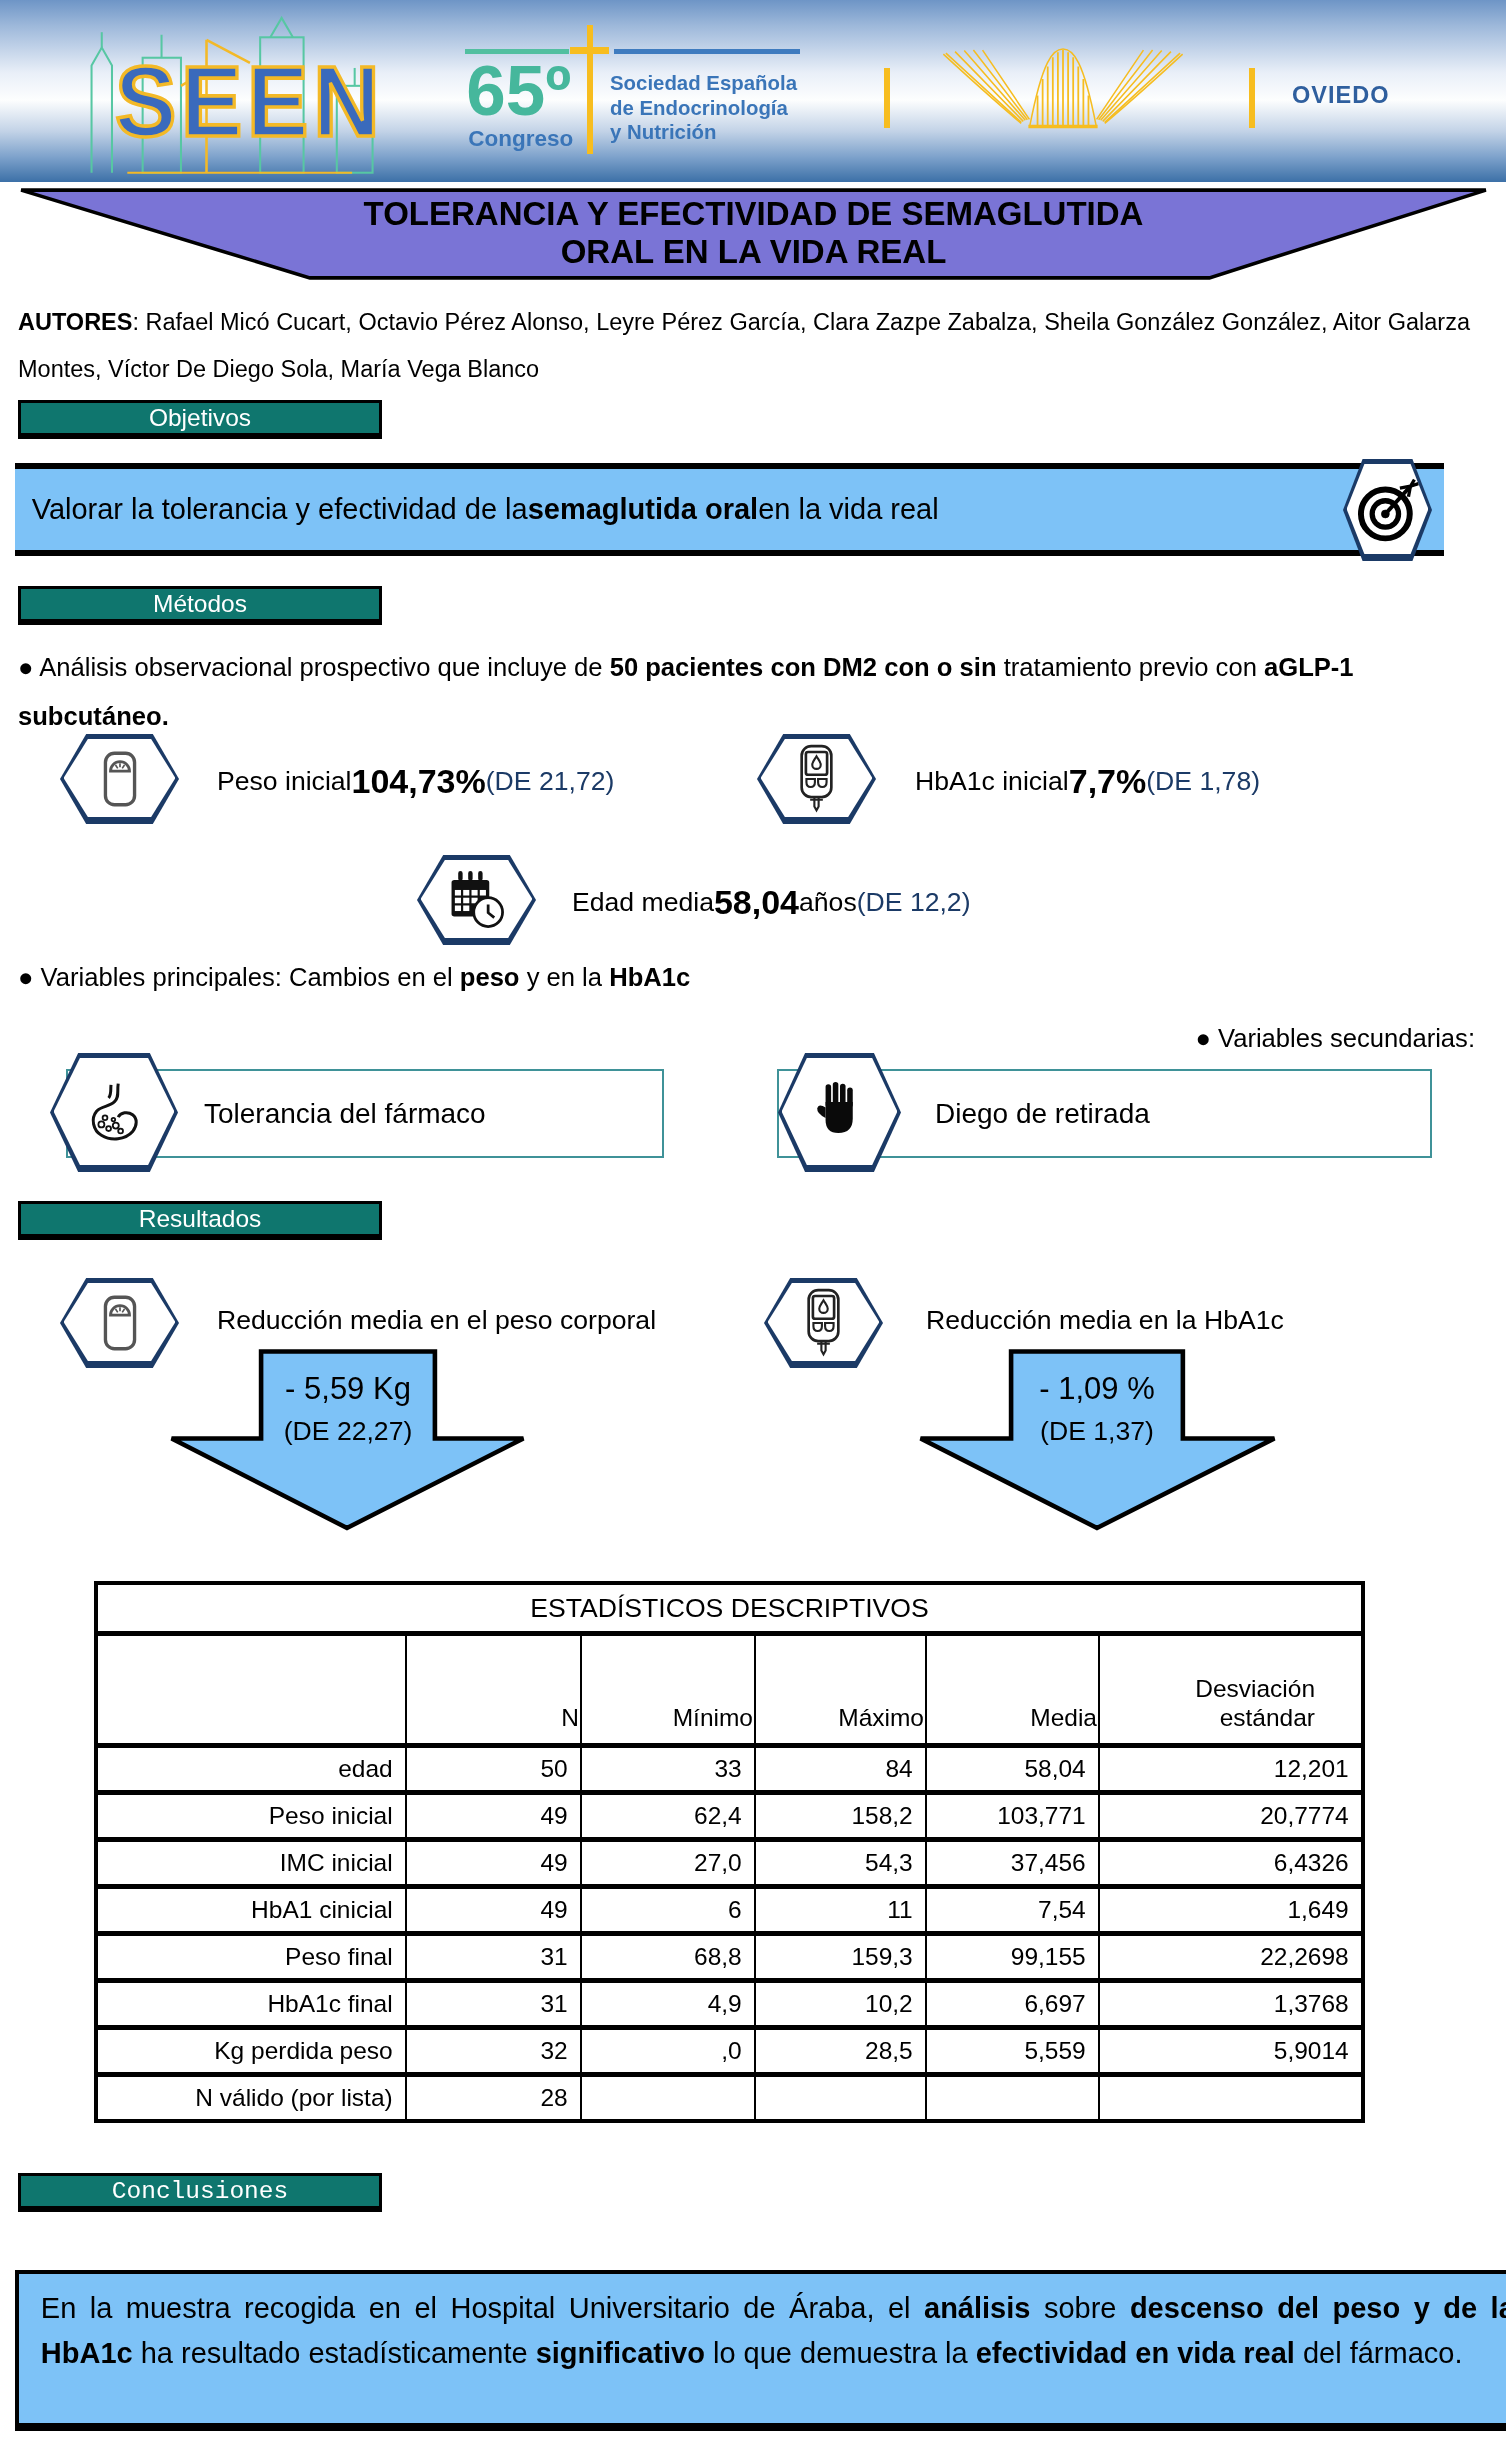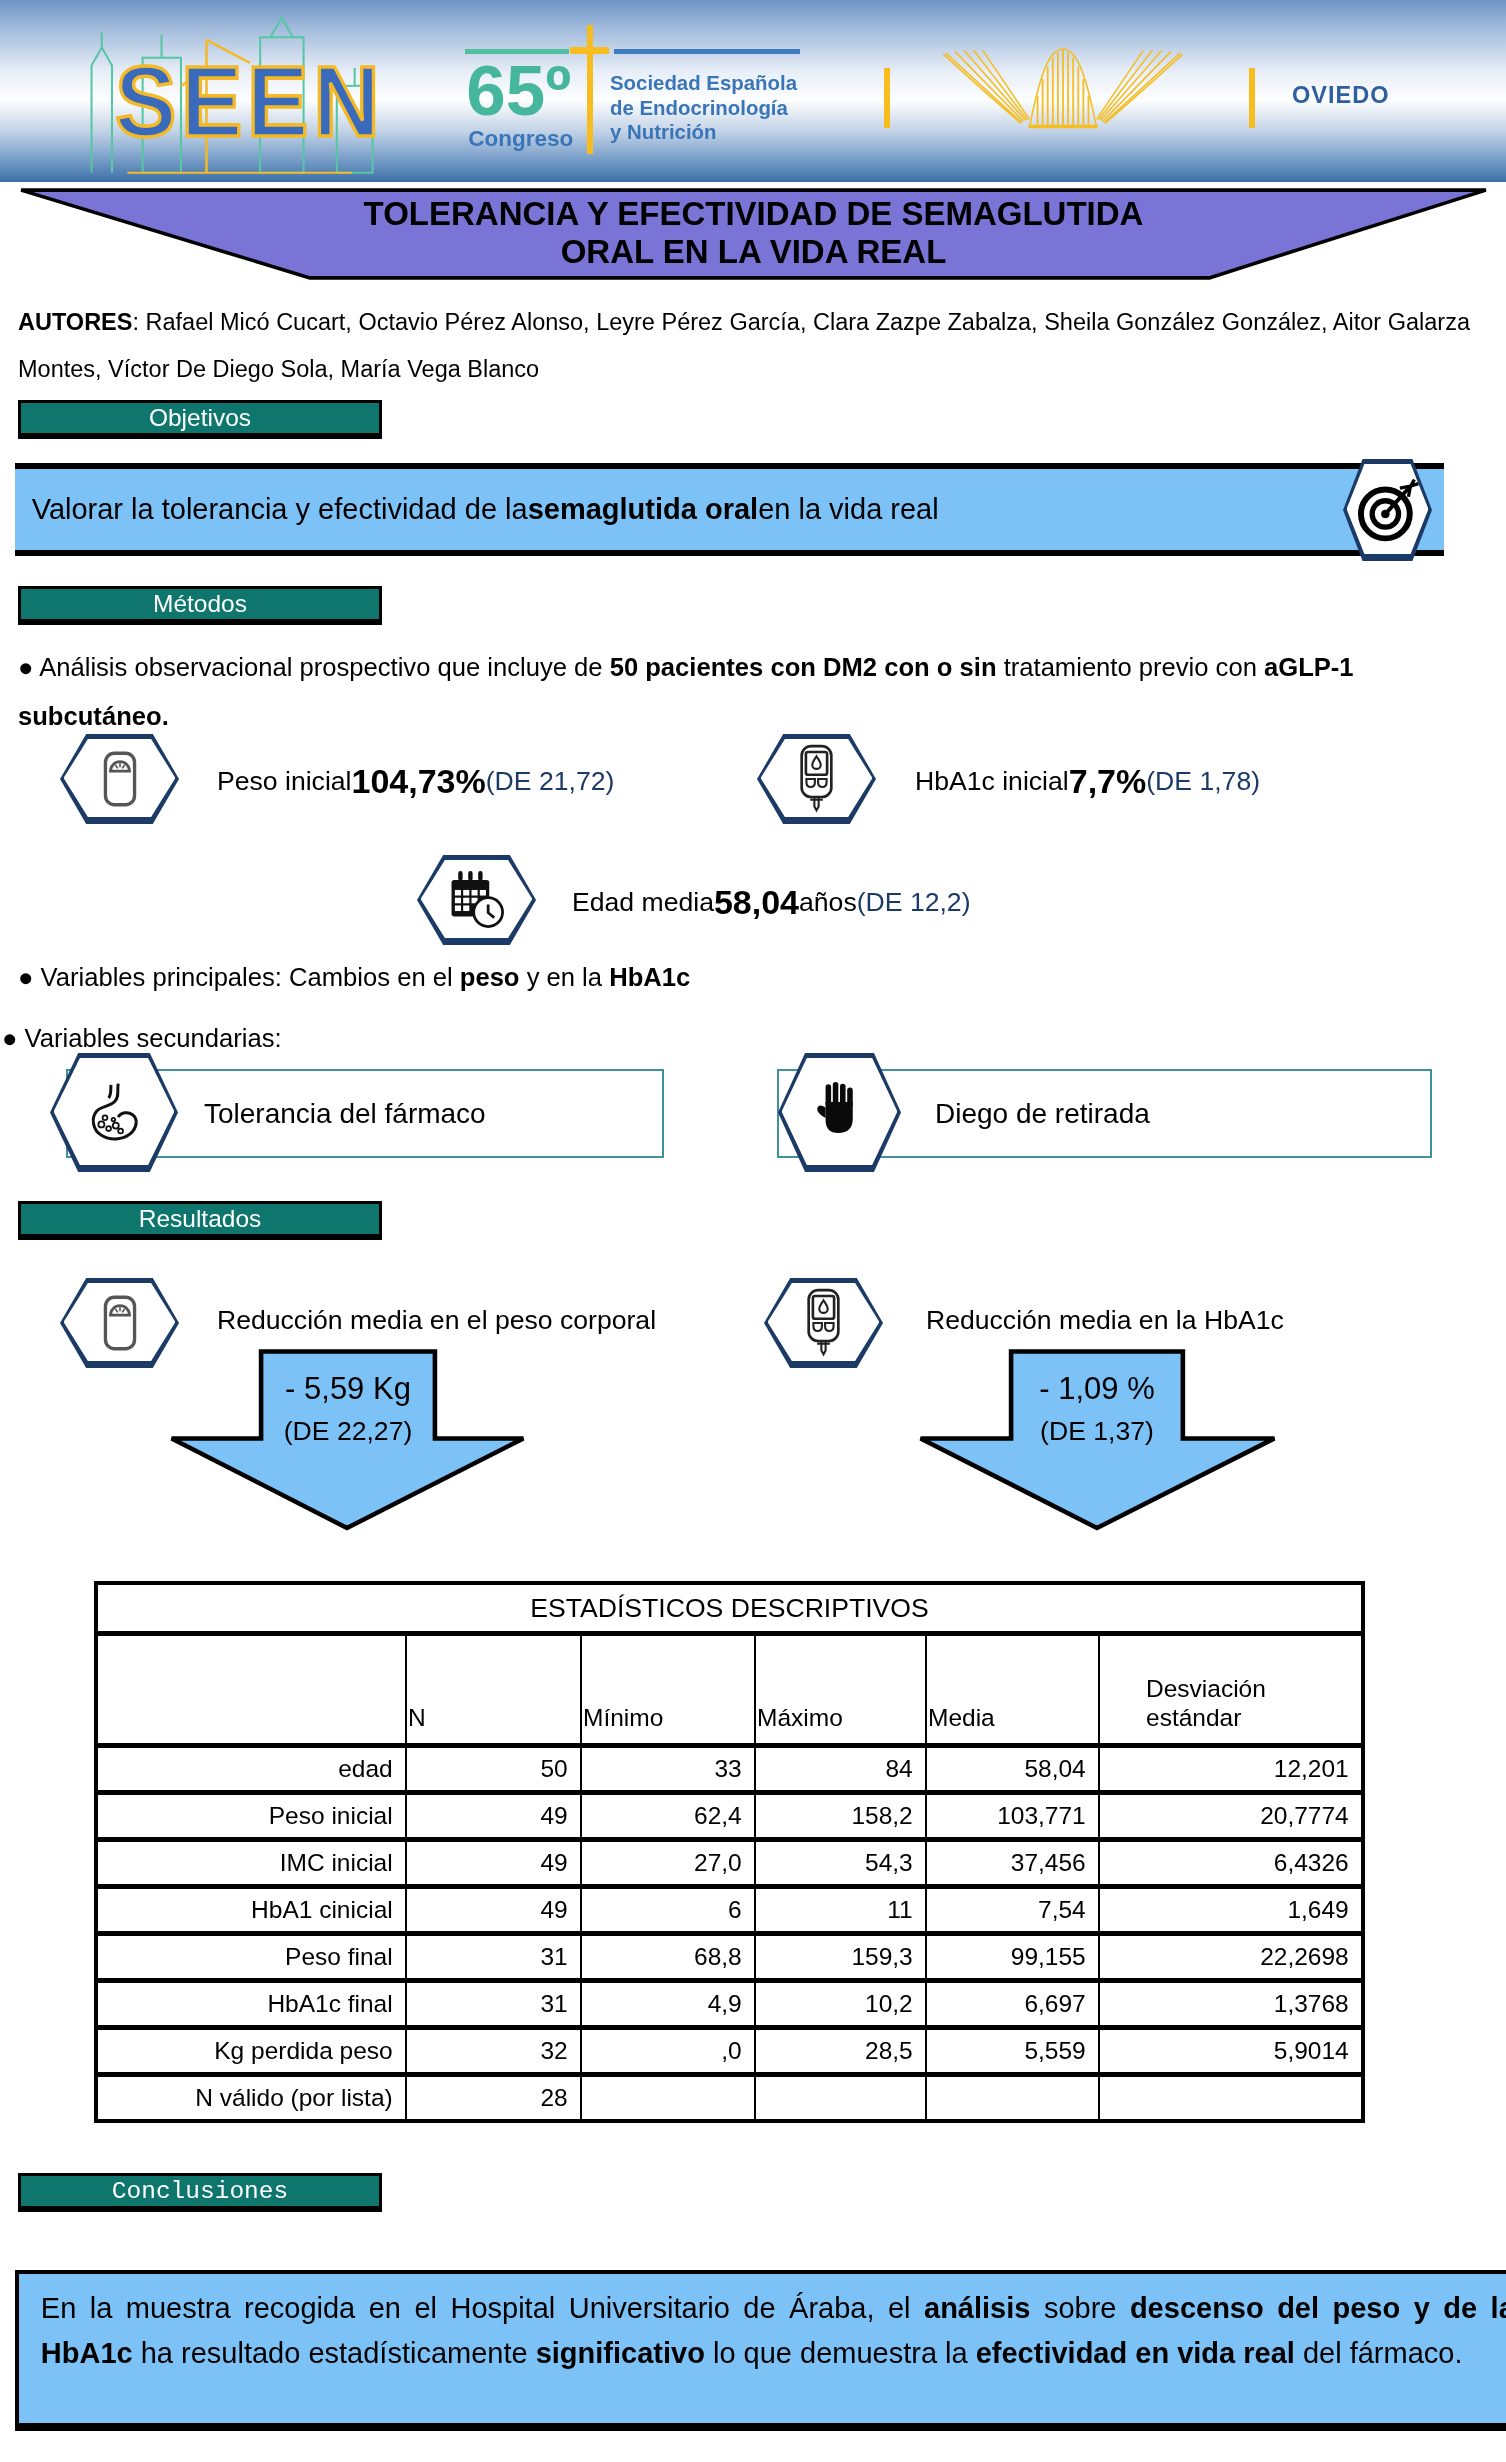--- a/index.html
+++ b/index.html
@@ -51,21 +51,21 @@
   
   .arrow-text{position:absolute;width:230px;text-align:center;color:#000;}
   .arrow-text .v{font-size:31px;font-weight:normal;line-height:45px;}
   .arrow-text .d{font-size:26.6px;line-height:41px;}
 
   
   .stats-table{position:absolute;left:94px;top:1581px;width:1267px;border-collapse:collapse;
                table-layout:fixed;font-size:24.5px;border:4.1px solid #000;background:#fff;}
   .stats-table td{border:2px solid #000;overflow:hidden;}
   .stats-table .title-cell{border:none;text-align:center;font-size:26.6px;height:44px;}
-  .stats-table .hcell{border-top-width:5.6px;vertical-align:bottom;text-align:left;height:95px;padding-bottom:11.2px;}
+  .stats-table .hcell{border-top-width:5.6px;vertical-align:bottom;text-align:right;height:95px;padding-bottom:11.2px;}
   .stats-table .hcell.hlast{padding-left:46px;padding-right:46px;line-height:29px;}
   .stats-table .trow td{border-top-width:5.6px;height:40px;text-align:right;padding-right:12.3px;}
 
   
   .conclusion{position:absolute;left:15.3px;top:2270px;width:1474px;height:124px;background:#7dc2f7;
               border:4.1px solid #000;border-bottom-width:8.7px;padding:12.3px 21.5px;
               font-size:29px;line-height:45px;text-align:justify;}
 </style>
 </head>
 <body>
@@ -213,21 +213,21 @@
     </svg>
   </div>
   <div class="statline" style="left:572px;top:872px;">
       <span>Edad media </span>
       <span class="seg-big">58,04</span>
       <span> años </span>
       <span class="seg-de">(DE 12,2)</span>
     </div>
 
   <div class="para" style="left:18px;top:952px;width:1467px;"><span>● Variables principales: Cambios en el </span><span class="seg-b">peso</span><span> y en la </span><span class="seg-b">HbA1c</span></div>
-  <div class="para" style="left:2px;top:1013px;width:1467px;">● Variables secundarias:</div>
+  <div class="para" style="left:8px;top:1013px;width:1467px;text-align:right;">● Variables secundarias:</div>
 
   <div class="tealbox" style="left:66px;width:594px;"></div>
   <div class="tealbox" style="left:777px;width:651px;"></div>
 
   <div class="badge hexagon" style="left:50px;top:1053px;width:128px;height:119px;">
     <div class="hex-inner hexagon"></div>
     <svg width="66" height="66" viewBox="0 0 110 110">
       <g fill="none" stroke="#111" stroke-width="5">
         <path d="M62 6 c-2 14 2 22 -6 30 c-8 9 -22 7 -30 16 c-10 12 -6 32 8 40 c16 10 40 8 52 -6 c8 -10 8 -22 0 -28 c-8 -6 -20 -4 -24 4"></path>
         <path d="M50 8 c-1 10 1 16 -4 22"></path>

